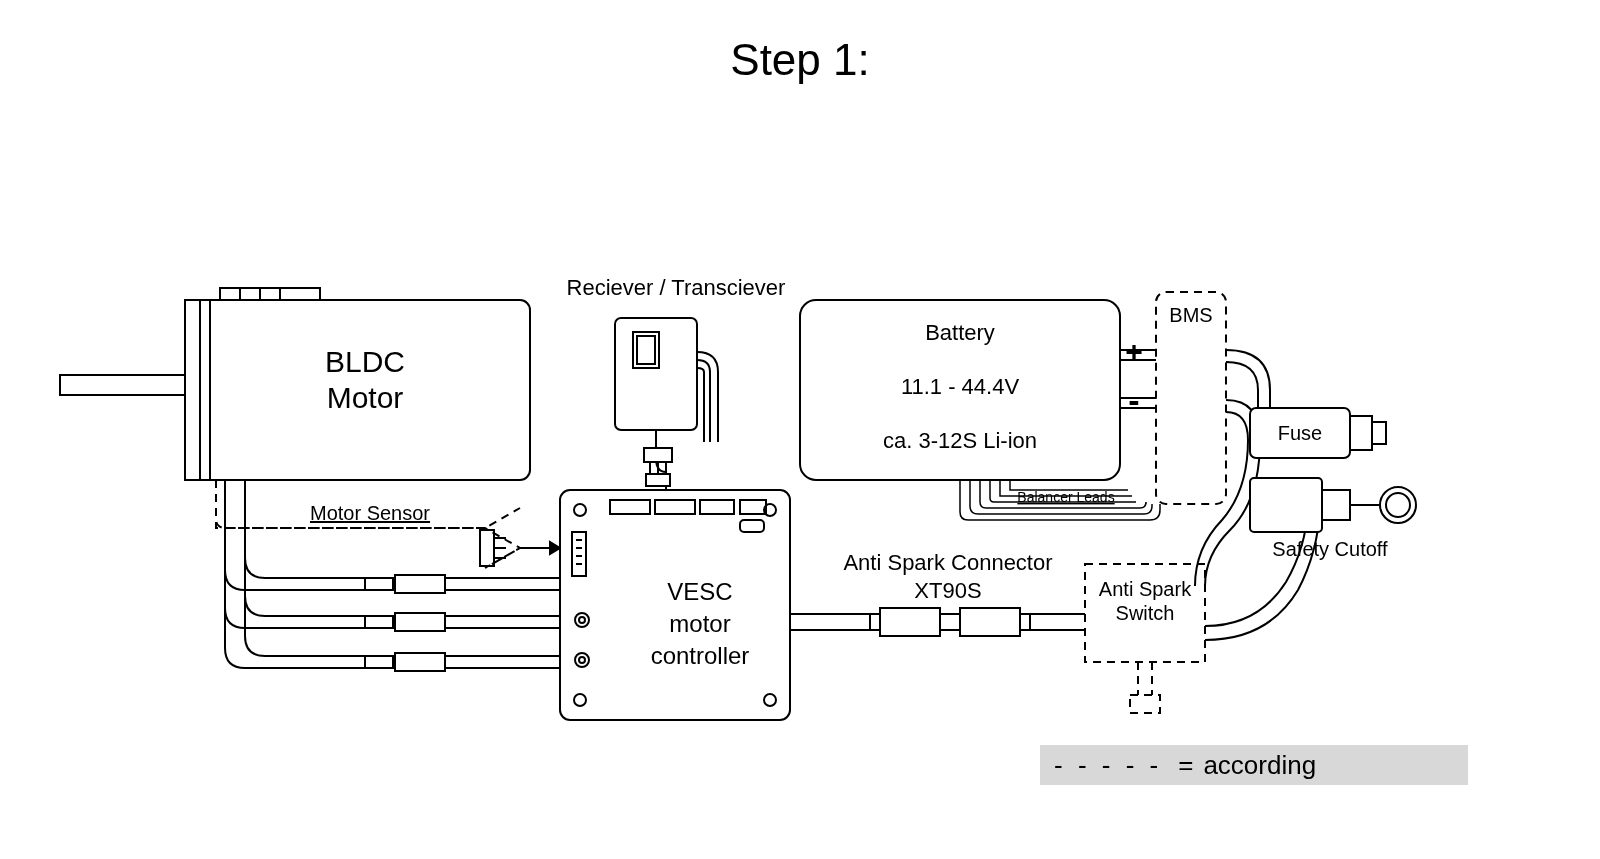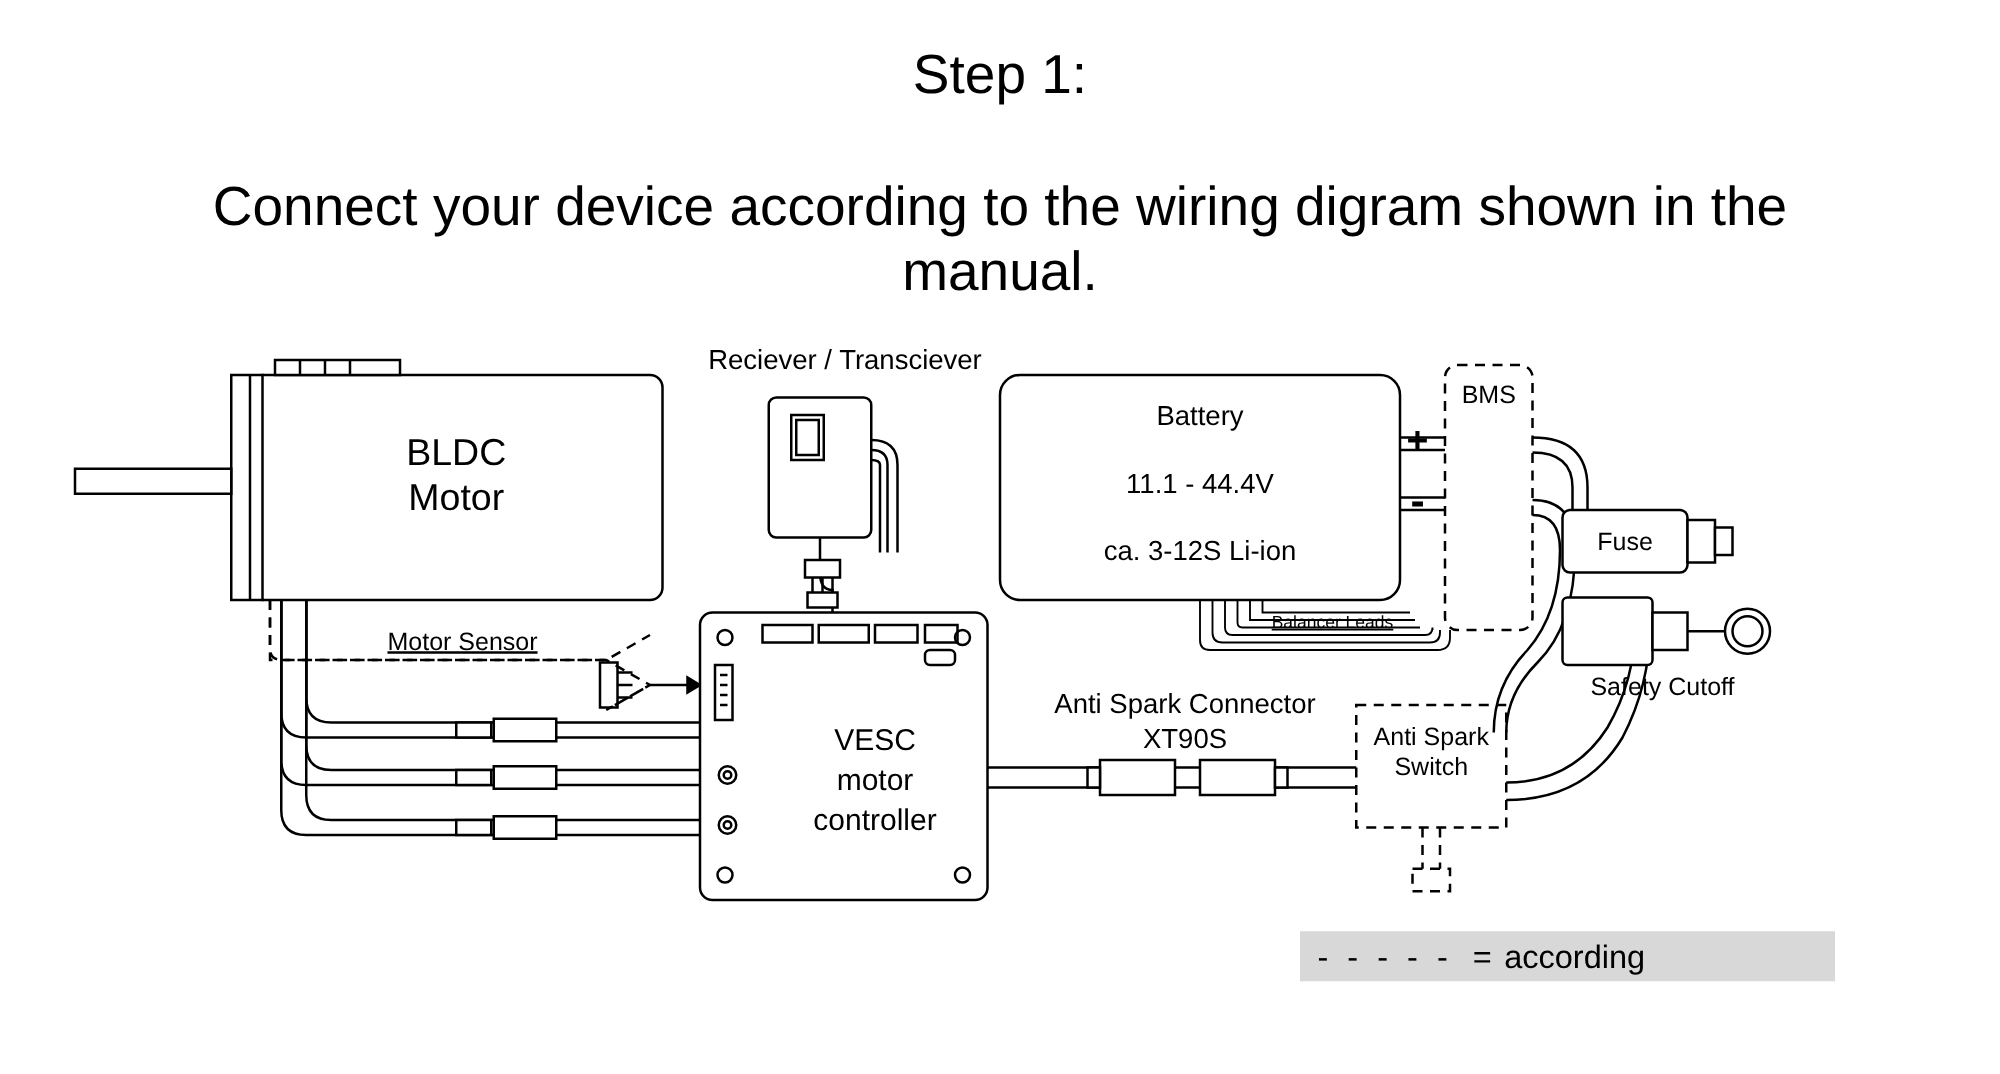--- a/index.html
+++ b/index.html
@@ -9,21 +9,20 @@
   .legend{position:absolute;left:1040px;top:745px;width:400px;height:40px;background:#d8d8d8;display:flex;align-items:center;padding:0 14px;font-size:26px}
   .legend .dash{letter-spacing:4px;margin-right:6px}
   svg{position:absolute;left:0;top:0}
 </style>
 </head>
 <body>
 
 <div class="page">
 
   <div class="title">Step 1:</div>
-  <div class="subtitle">Connect your device according to the wiring digram shown in the manual.</div>
 
   <svg width="1600" height="859">
     <g stroke="#000" stroke-width="2" fill="none">
 
       <g>
         <rect x="200" y="300" width="330" height="180" rx="10" fill="#fff"></rect>
         <rect x="185" y="300" width="25" height="180" fill="#fff"></rect>
         <line x1="200" y1="300" x2="200" y2="480"></line>
         <rect x="60" y="375" width="125" height="20" fill="#fff"></rect>
 

